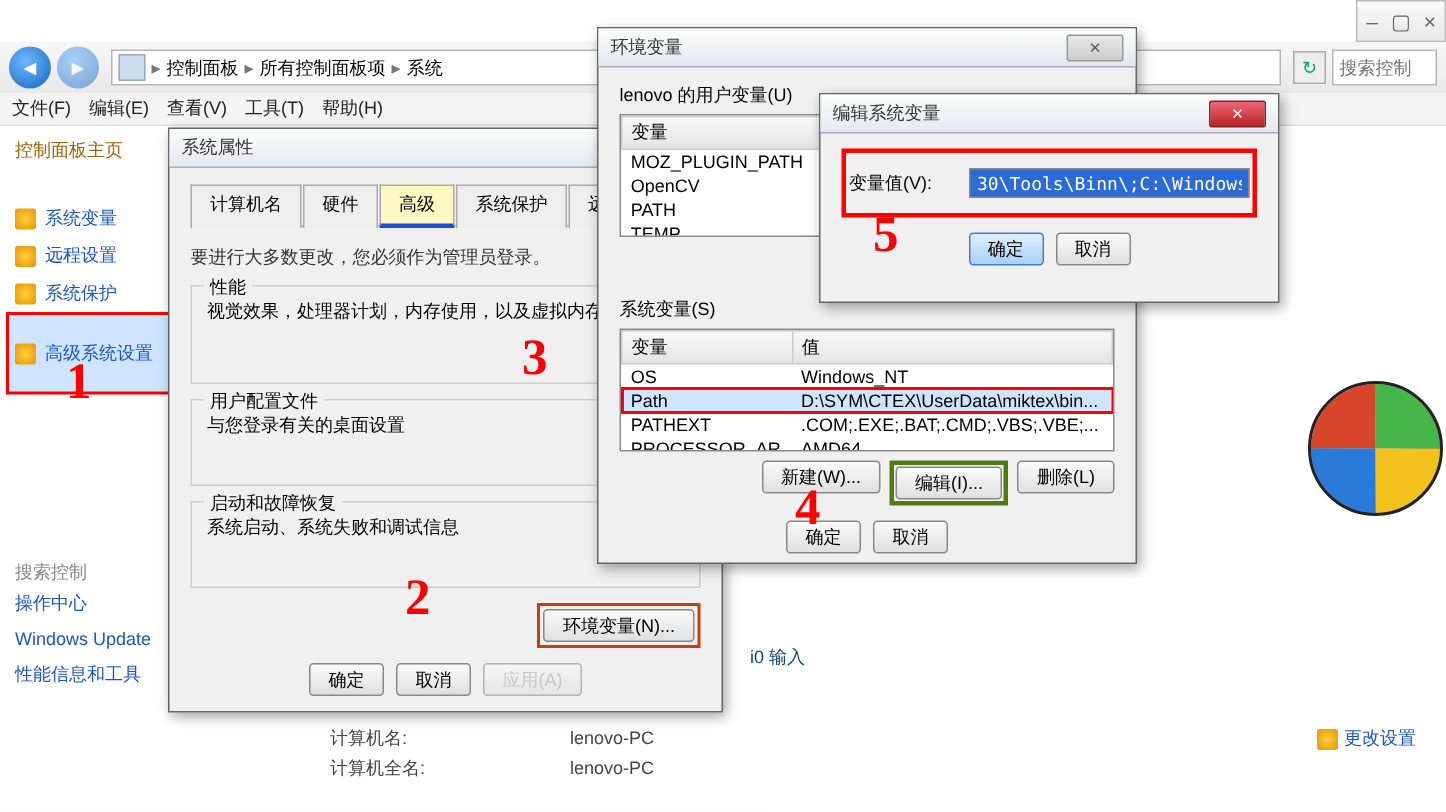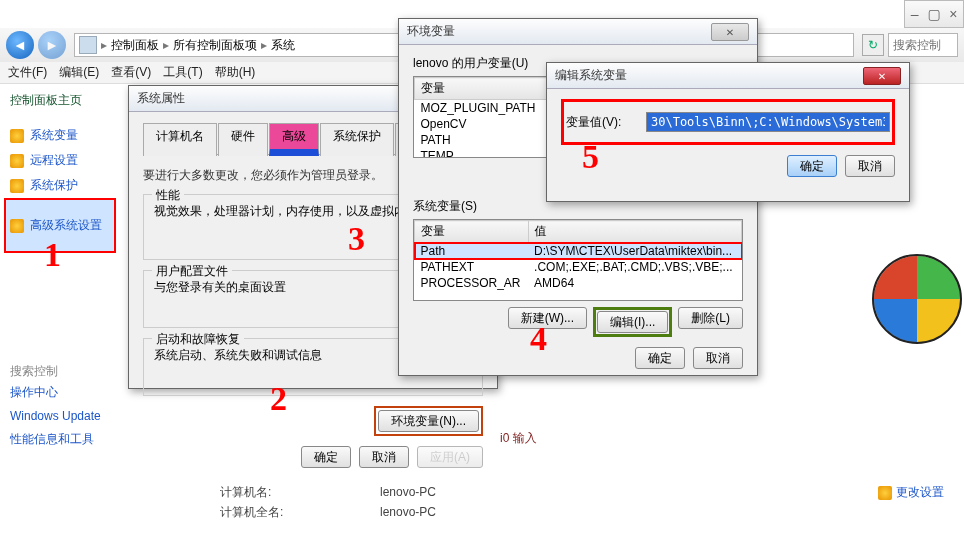--- a/index.html
+++ b/index.html
@@ -15,21 +15,21 @@
 .breadcrumb{flex:1;height:24px;background:#fff;border:1px solid #b5b5b5;display:flex;align-items:center;padding:0 4px;gap:2px;margin:0 4px}
 .breadcrumb .bc-ico{width:18px;height:18px;background:#cde;border:1px solid #9ab}
 .breadcrumb .sep{color:#777;padding:0 2px}
 .refresh{width:22px;height:22px;border:1px solid #aaa;background:#eee;display:flex;align-items:center;justify-content:center;color:#0a6}
 .searchbox{width:70px;height:24px;border:1px solid #b5b5b5;background:#fff;padding:0 4px;color:#888}
 
 .menubar{position:absolute;top:62px;left:0;right:0;height:22px;background:#f4f4f4;display:flex;gap:12px;padding:0 8px;align-items:center;border-bottom:1px solid #ddd}
 .menubar span{color:#222}
 
 .sidebar{position:absolute;top:84px;left:0;width:120px;bottom:0;background:#fff;padding:8px 10px}
-.side-title{color:#14532d;}
+.side-title{color:#a16207;margin-bottom:10px}
 .side-item{display:flex;align-items:center;gap:6px;padding:4px 0;color:#1b55c9;cursor:pointer}
 .side-item.sel{background:#cfe5ff;border:2px solid red;margin:0 -6px;padding:17px 4px}
 .side-ico{width:14px;height:14px;border-radius:3px;background:linear-gradient(#7fb4ff,#2a6bd8);display:inline-block}
 .side-sep{height:14px}
 .seealso{color:#888;margin-top:110px}
 .seealso-item{color:#1b55c9;padding:4px 0;cursor:pointer}
 
 .content{position:absolute;top:84px;left:120px;right:0;bottom:0;background:#fff}
 .info-row{position:absolute;left:100px;top:400px;font-size:12px;color:#444}
 .info-row div{height:20px}
@@ -45,45 +45,45 @@
 
 
 .dlg{position:absolute;background:#f0f0f0;border:1px solid #666;box-shadow:2px 3px 8px rgba(0,0,0,.35)}
 .dlg-title{height:26px;background:linear-gradient(#fdfdfd,#e3e9f1);border-bottom:1px solid #aab;display:flex;align-items:center;padding:0 8px;color:#333}
 .dlg-title .spacer{flex:1}
 .dlg-x{width:38px;height:18px;background:linear-gradient(#e67,#b22);color:#fff;text-align:center;line-height:18px;border:1px solid #822;border-radius:2px;font-family:Arial;font-size:10px}
 .dlg-x.gray{background:linear-gradient(#e8e8e8,#ccc);color:#555;border-color:#999}
 .dlg-body{padding:10px 14px}
 
 
-#dlg-sys{top:85px;left:128px;width:370px;height:304px}
+#dlg-sys{top:85px;left:112px;width:370px;height:390px}
 .tabs{display:flex;border-bottom:1px solid #aaa;margin-bottom:12px}
 .tab{padding:4px 12px;border:1px solid #aaa;border-bottom:none;background:#eee;margin-right:1px;margin-bottom:-1px;position:relative;top:1px}
-.tab.active{background:#ec4899;border-bottom:7px solid #1d4ed8}
+.tab.active{background:#fef9c3;border-bottom:3px solid #1d4ed8}
 .sys-text{margin:4px 0 10px 0;color:#333}
 .group{border:1px solid #ccc;padding:8px 10px 10px 10px;margin-bottom:10px;position:relative}
 .group-title{position:absolute;top:-8px;left:8px;background:#f0f0f0;padding:0 4px}
 .btn{height:22px;padding:0 12px;background:linear-gradient(#fafafa,#e0e0e0);border:1px solid #888;border-radius:3px;cursor:pointer;font-size:12px}
-.btn-row{display:flex;gap:8px;justify-content:flex-end;margin-top:6px}
+.btn-row{display:flex;gap:8px;justify-content:center;margin-top:6px}
 .env-btn-hl{border:2px solid #c2410c;padding:2px;display:inline-block}
 
 
 #dlg-env{top:18px;left:398px;width:360px;height:358px}
 .env-label{margin-bottom:4px}
 .tbl-wrap{border:1px solid #888;background:#fff;height:82px;overflow:hidden;margin-bottom:6px}
 .tbl{width:100%;border-collapse:collapse;font-family:SimSun,monospace;font-size:12px}
 .tbl th{background:linear-gradient(#f8f8f8,#e4e4e4);border:1px solid #ccc;text-align:left;padding:2px 6px;font-weight:normal}
 .tbl td{padding:1px 6px;white-space:nowrap;overflow:hidden}
 .tbl tr.sel td{background:#cfe5ff}
 .row-hl{outline:2px solid red;outline-offset:-1px}
 .btn-row-center{display:flex;gap:6px;justify-content:flex-end}
 .edit-hl{border:3px solid #4d7c0f;padding:1px;display:inline-block}
 
 
-#dlg-edit{top:62px;left:546px;width:364px;height:140px;z-index:10}
+#dlg-edit{top:62px;left:546px;width:307px;height:140px;z-index:10}
 .edit-row{display:flex;align-items:center;margin:8px 0;gap:8px}
 .edit-row label{width:72px}
 .edit-row input{flex:1;height:20px;border:1px solid #888;padding:0 4px;font-family:SimSun,monospace;font-size:12px}
 .edit-row input.sel{background:#2a6bd8;color:#fff}
 .edit-hl-box{border:3px solid red;padding:2px}
 
 
 .anno{position:absolute;color:red;font-family:"Segoe Script","Comic Sans MS",cursive;font-size:34px;font-weight:bold;pointer-events:none;z-index:50}
 </style>
 </head>
@@ -144,21 +144,21 @@
     <div class="seealso-item">性能信息和工具</div>
   </div>
 
   <div class="content">
     <div class="win7-logo">
         <div></div>
         <div></div>
         <div></div>
         <div></div>
       </div>
-    <div style="position:absolute;left:380px;top:346px;color:#7f1d1d">i0 输入</div>
+    <div style="position:absolute;left:380px;top:346px;color:#0c4a6e">i0 输入</div>
     <div class="info-row">
       <div><span class="info-lbl">计算机名:</span><span>lenovo-PC</span></div>
       <div><span class="info-lbl">计算机全名:</span><span>lenovo-PC</span></div>
     </div>
     <div class="change-link">
         <span class="shield"></span>
         <span>更改设置</span>
       </div>
   </div>
 </div>
@@ -242,20 +242,24 @@
     </div>
 
     <div class="env-label">系统变量(S)</div>
     <div class="tbl-wrap">
       <table class="tbl">
         <tbody>
             <tr>
               <th>变量</th>
               <th>值</th>
             </tr>
+        <tr>
+              <td>OS</td>
+              <td>Windows_NT</td>
+            </tr>
         <tr class="sel row-hl">
               <td>Path</td>
               <td>D:\SYM\CTEX\UserData\miktex\bin...</td>
             </tr>
         <tr>
               <td>PATHEXT</td>
               <td>.COM;.EXE;.BAT;.CMD;.VBS;.VBE;...</td>
             </tr>
         <tr>
               <td>PROCESSOR_AR</td>

